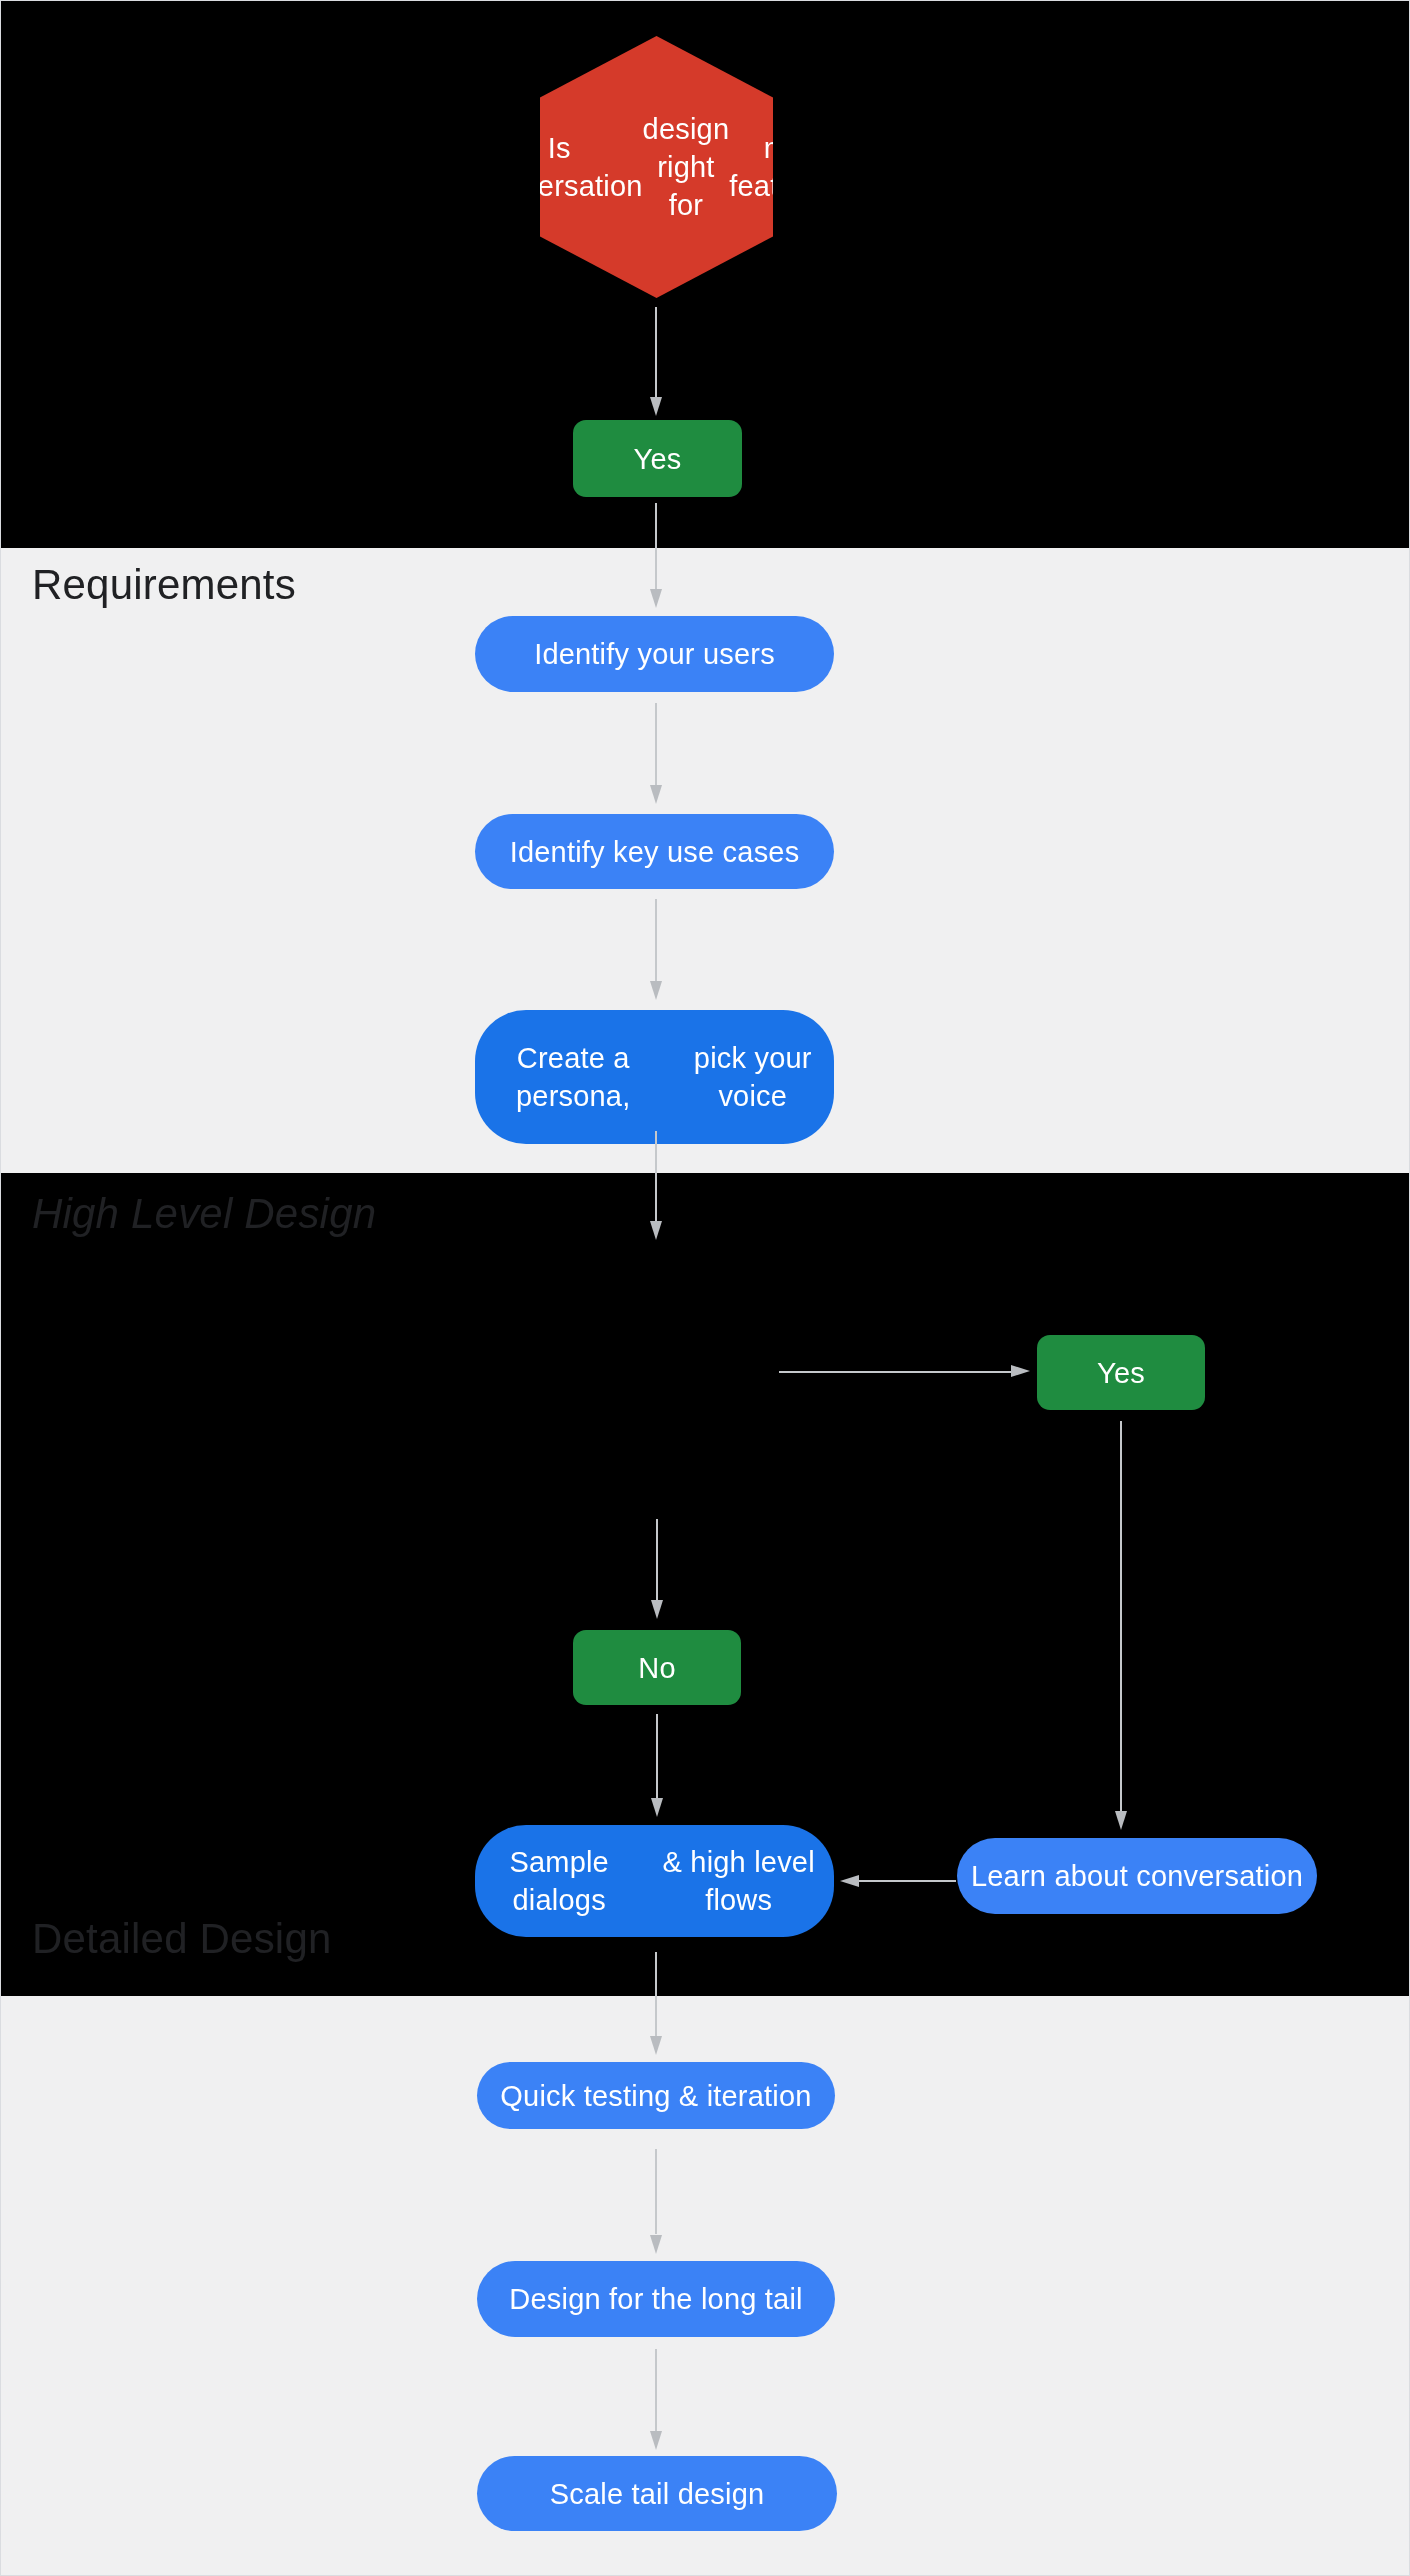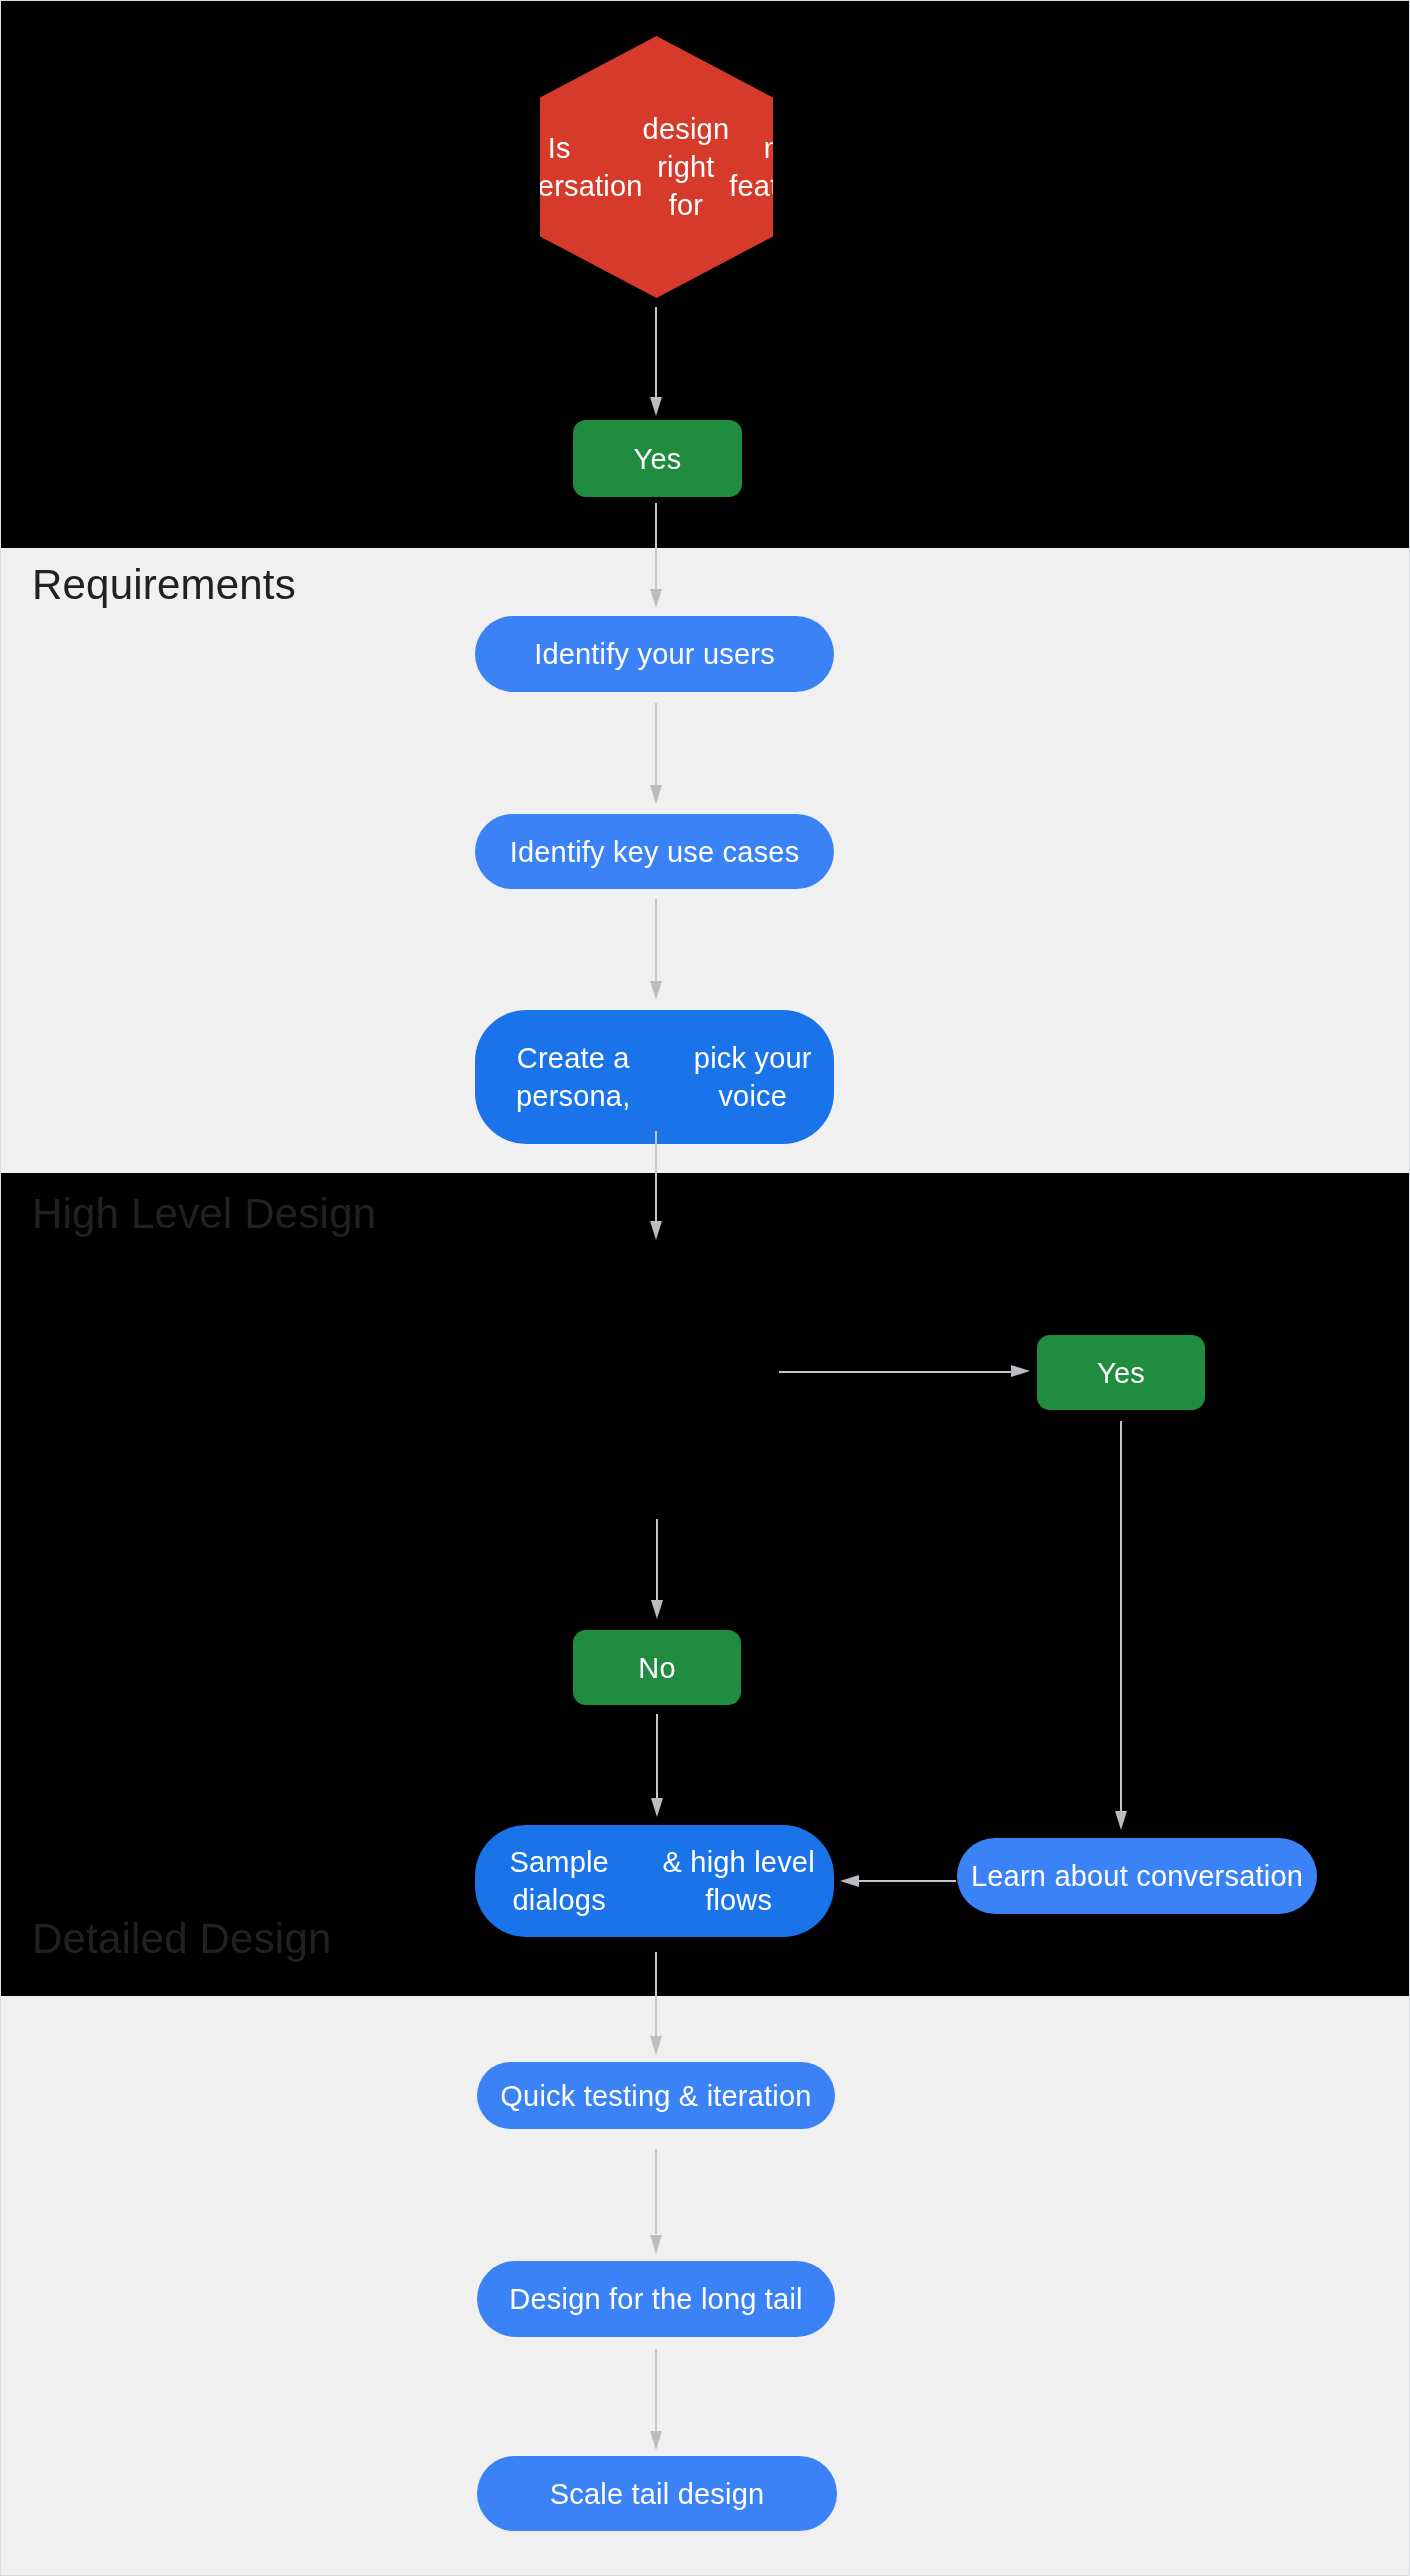--- a/index.html
+++ b/index.html
@@ -56,21 +56,21 @@
 <body>
 
 <div class="canvas">
 
   <div class="section sec-black" style="top:0;height:547px;"></div>
   <div class="section sec-gray" style="top:547px;height:625px;"></div>
   <div class="section sec-black" style="top:1172px;height:823px;"></div>
   <div class="section sec-gray" style="top:1995px;height:581px;"></div>
 
   <div class="section-label" style="top:560px;">Requirements</div>
-  <div class="section-label" style="top:1189px;">High Level Design</div>
+  <div class="section-label" style="top:1189px;font-style:italic;">High Level Design</div>
   <div class="section-label" style="top:1914px;">Detailed Design</div>
 
   <div class="node hexagon" style="left:539px;top:35px;width:233px;height:262px;">
     <span>Is conversation</span>
     <span>design right for</span>
     <span>my feature?</span>
   </div>
 
   <div class="aline vline" style="left:654px;top:306px;height:90px;"></div>
   <div class="head-down" style="left:649px;top:396px;"></div>

